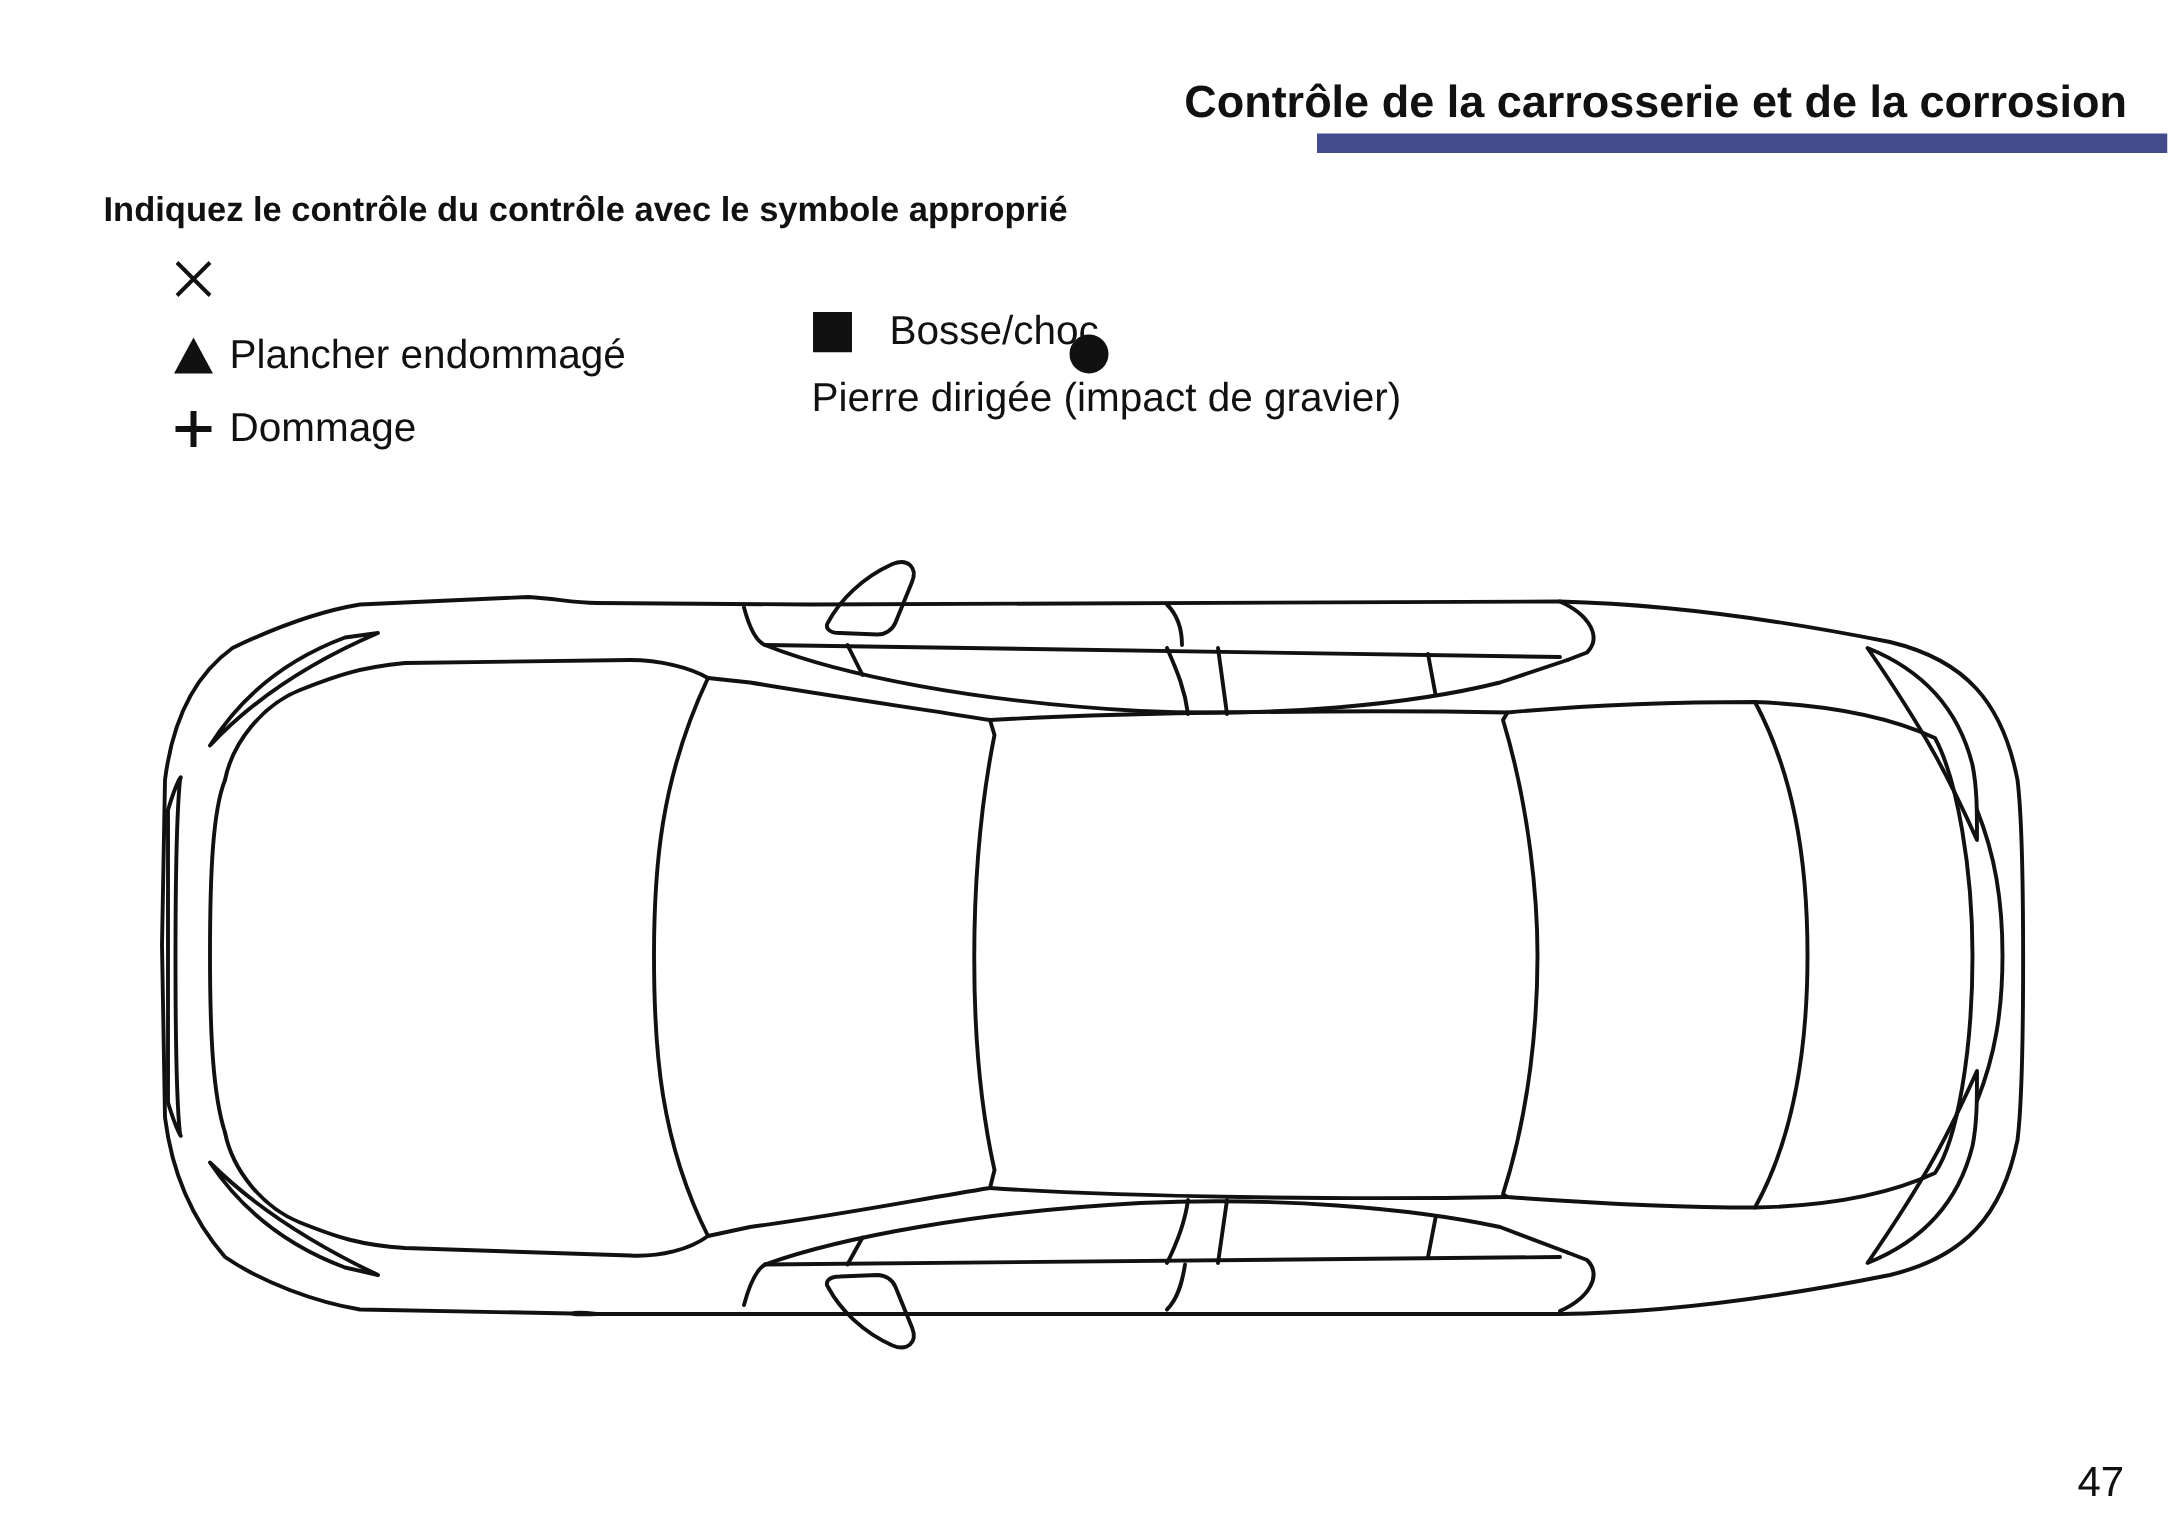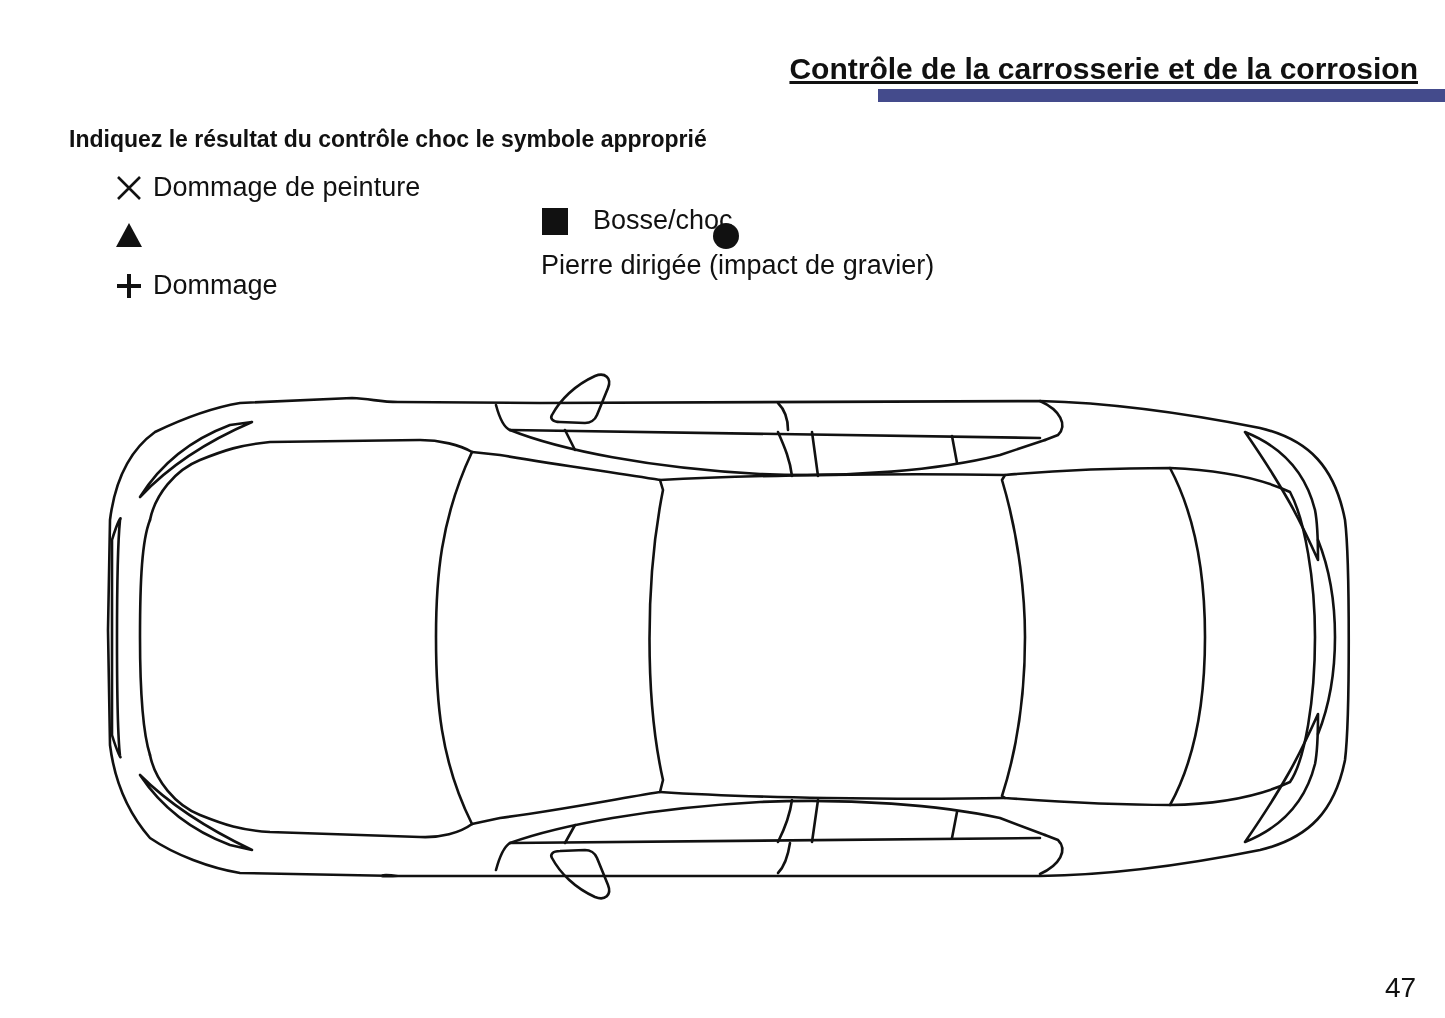--- a/index.html
+++ b/index.html
@@ -1,48 +1,48 @@
 <!DOCTYPE html>
 <html><head>
 <meta charset="utf-8">
 <style>
   html, body { margin:0; padding:0; background:#ffffff; }
   body { width:1445px; height:1018px; position:relative; overflow:hidden; font-family:"Liberation Sans", sans-serif; color:#111; }
-  .title { position:absolute; right:27px; top:52px; font-size:30px; font-weight:bold; letter-spacing:0px; white-space:nowrap;text-decoration:underline; }
+  .title { position:absolute; right:27px; top:52px; font-size:30px; font-weight:bold; letter-spacing:0px; white-space:nowrap; }
   .title-bar { position:absolute; left:878px; top:89px; width:567px; height:13px; }
   .instruction { position:absolute; left:69px; top:126px; font-size:23px; font-weight:bold; white-space:nowrap; }
   .legend-item { position:absolute; display:flex; align-items:center; font-size:27px; white-space:nowrap; }
   .legend-item .sym { width:28px; height:28px; display:inline-block; margin-right:10px; }
   .legend-item .sym svg { width:28px; height:28px; display:block; }
   .page-num { position:absolute; left:1385px; top:972px; font-size:28px; }
   .car { position:absolute; left:0; top:0; }
 </style>
 </head>
 <body>
 
 <div class="title">Contrôle de la carrosserie et de la corrosion</div>
 <div class="title-bar" style="background:#444b8c;"></div>
 
-<div class="instruction">Indiquez le résultat du contrôle choc le symbole approprié</div>
+<div class="instruction">Indiquez le contrôle du contrôle avec le symbole approprié</div>
 
 <div class="legend-item" style="left:115px; top:172px;">
   <span class="sym">
     <svg viewBox="0 0 28 28">
         <path d="M3 3 L25 25 M25 3 L3 25" stroke="#111" stroke-width="2.6" fill="none"></path>
       </svg>
   </span>
-  <span>Dommage de peinture</span>
 </div>
 
 <div class="legend-item" style="left:115px; top:221px;">
   <span class="sym">
     <svg viewBox="0 0 28 28">
         <path d="M14 2 L27 26 L1 26 Z" fill="#111"></path>
       </svg>
   </span>
+  <span>Plancher endommagé</span>
 </div>
 
 <div class="legend-item" style="left:115px; top:270px;">
   <span class="sym">
     <svg viewBox="0 0 28 28">
         <path d="M14 2 L14 26 M2 14 L26 14" stroke="#111" stroke-width="4" fill="none"></path>
       </svg>
   </span>
   <span>Dommage</span>
 </div>

